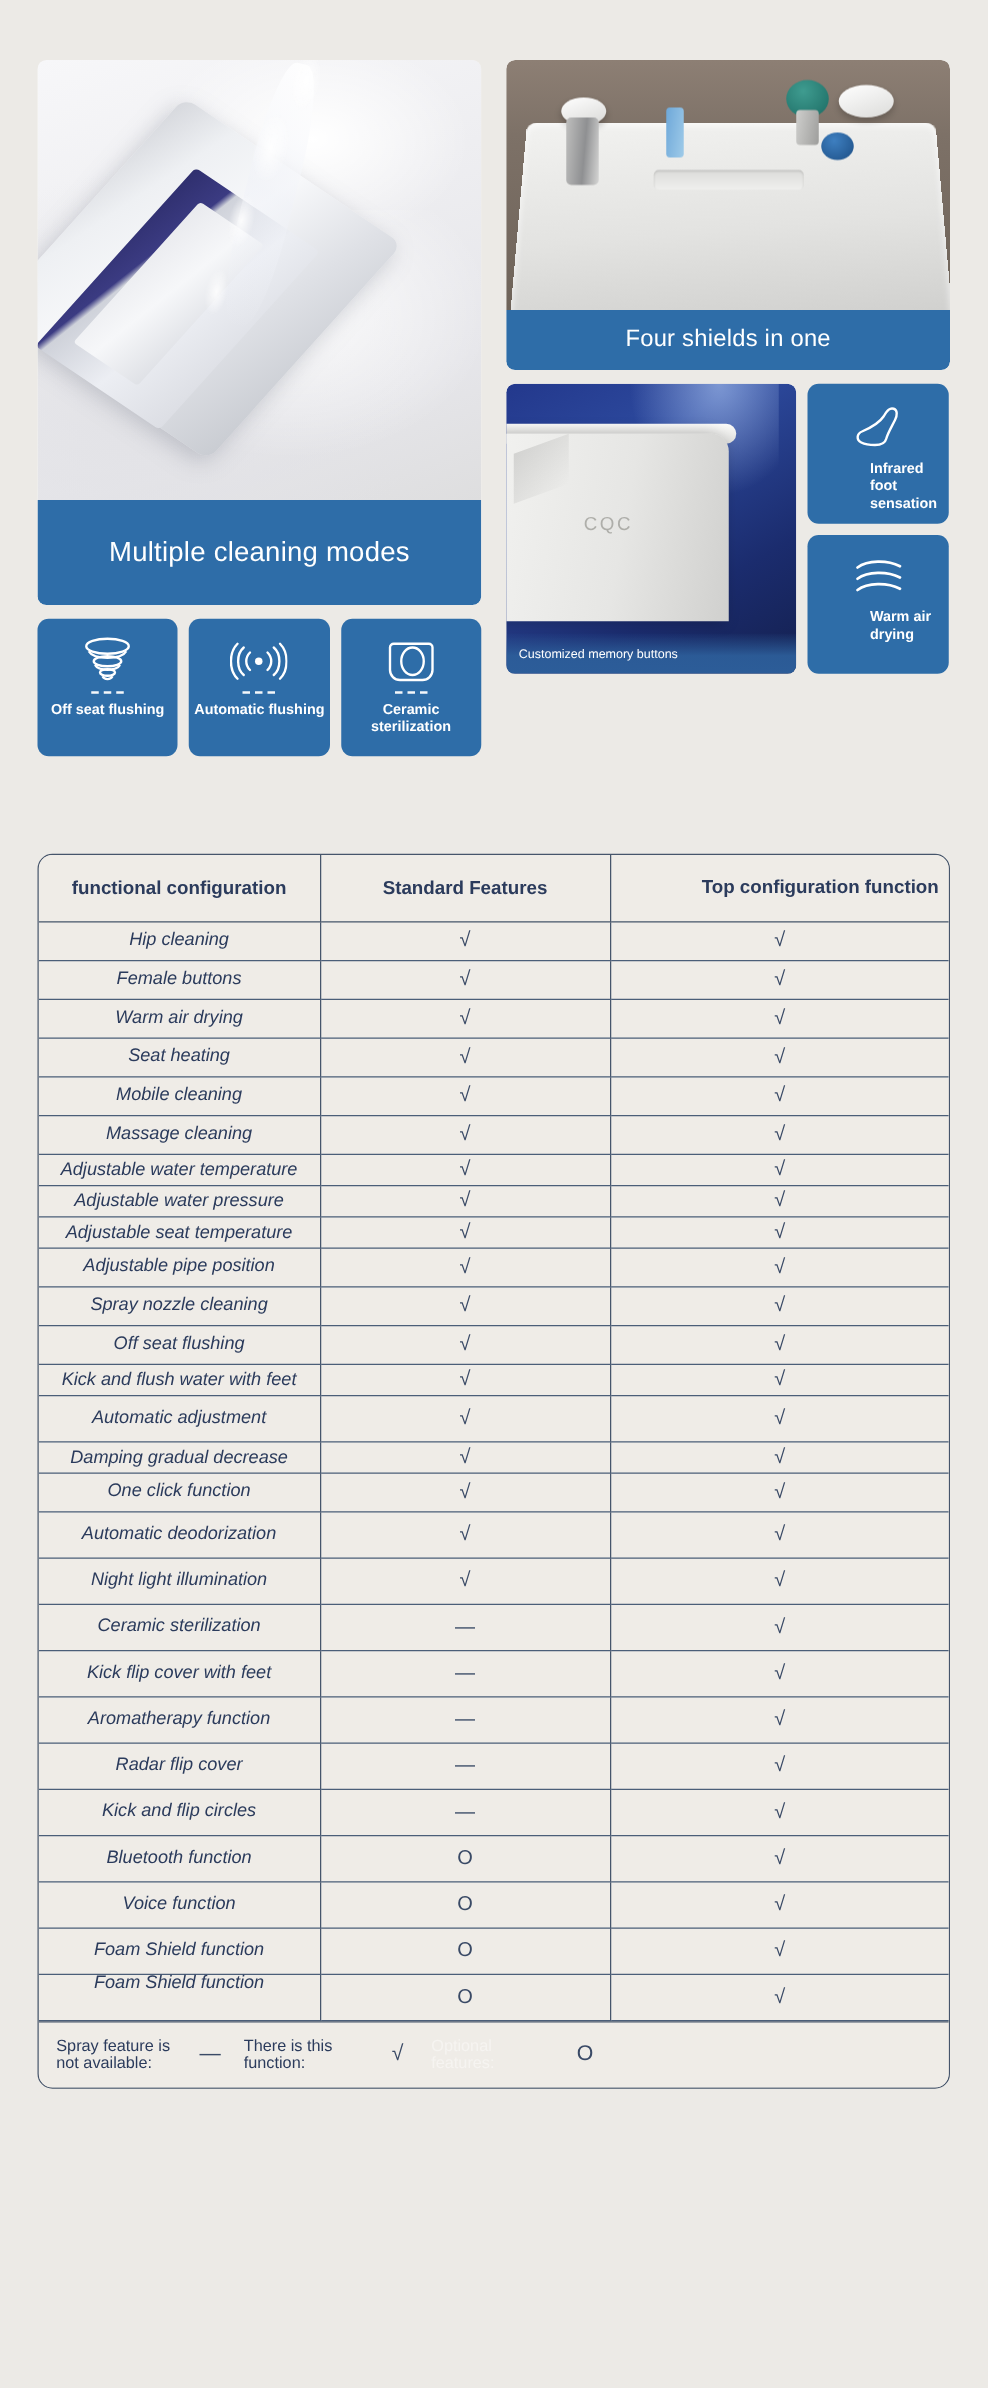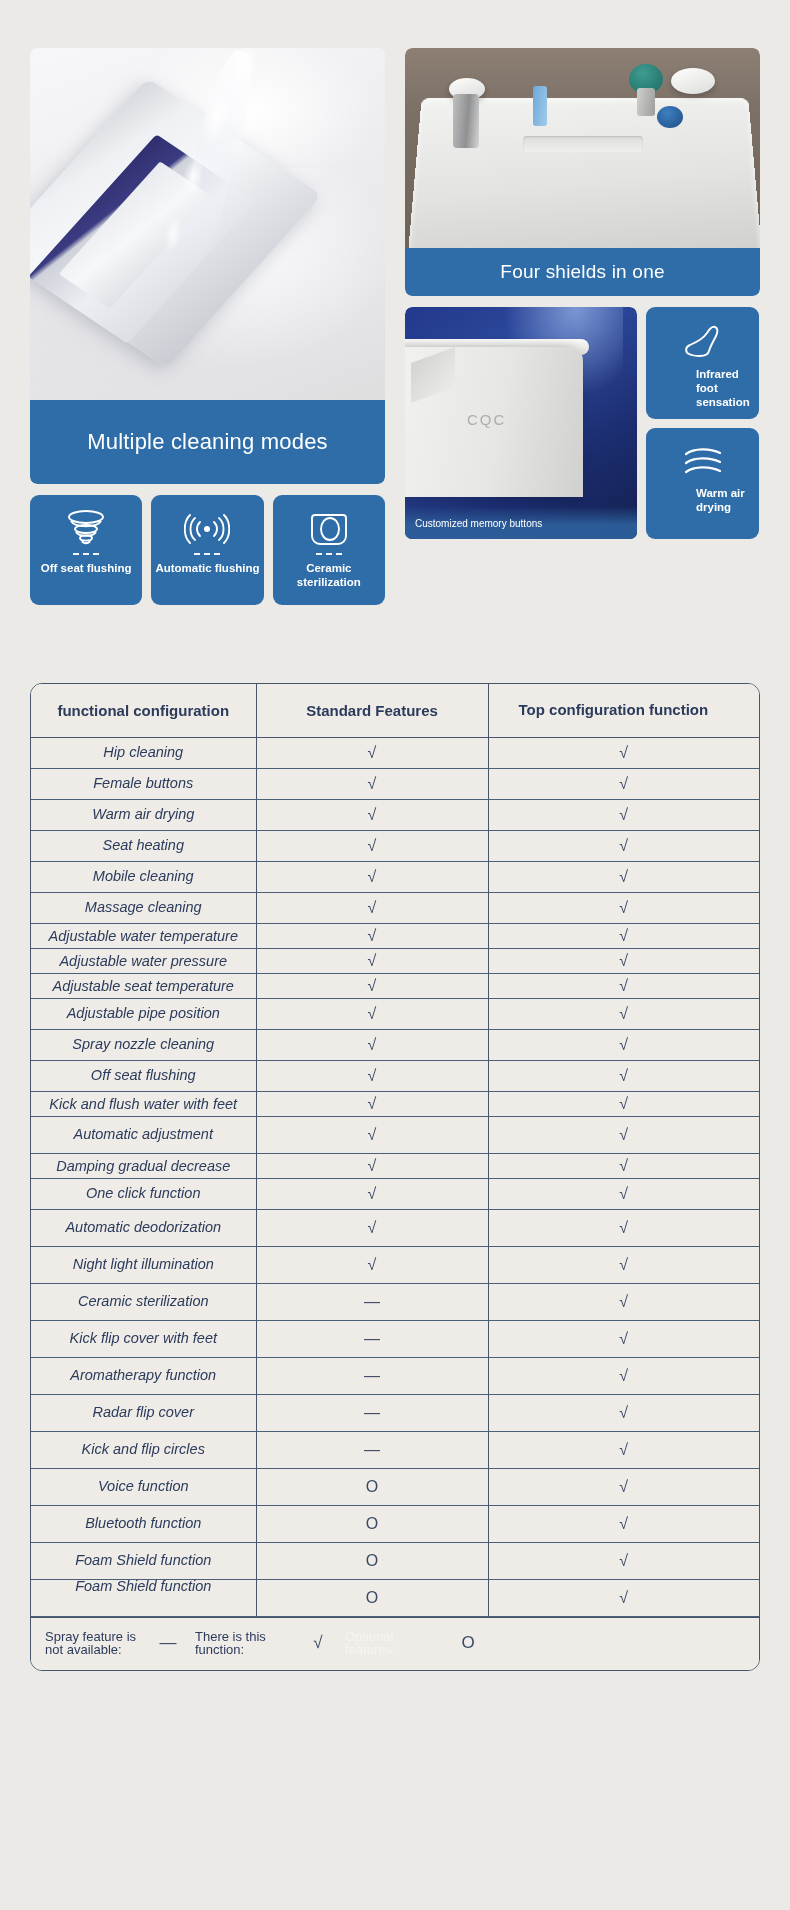--- a/index.html
+++ b/index.html
@@ -267,21 +267,21 @@
     background: #efece7;
   }
   th:last-child, td:last-child { border-right: none; }
   thead th {
     font-size: 15px;
     padding: 17px 8px;
     border-bottom: 1.5px solid #46556b;
   }
   thead th.col1 { width: 225px; }
   thead th.col2 { width: 232px; }
-  thead th.col3 { text-align: left; padding-left: 30px; line-height: 1.25; }
+  thead th.col3 { text-align: right; padding-left: 30px; line-height: 1.25; }
   tbody td.feat { line-height: 1.05; font-style: italic; }
   tbody td.mark { font-size: 16px; color: #3a4a66; }
   tbody tr.tight td { padding: 3px 4px; }
   tbody tr.tight td.feat { font-size: 14.5px; line-height: 1.0; }
   tbody tr.wide td { padding: 9px 4px; }
   tbody tr.overlap td.feat { position: relative; }
   tbody tr.overlap td.feat span { position: relative; top: -11px; display: block; }
 
   .legend {
     display: flex;
@@ -543,26 +543,26 @@
             <td class="feat">Radar flip cover</td>
             <td class="mark">—</td>
             <td class="mark">√</td>
           </tr>
           <tr class="wide">
             <td class="feat">Kick and flip circles</td>
             <td class="mark">—</td>
             <td class="mark">√</td>
           </tr>
           <tr class="wide">
+            <td class="feat">Bluetooth function</td>
+            <td class="mark">O</td>
+            <td class="mark">√</td>
+          </tr>
+          <tr class="wide">
             <td class="feat">Voice function</td>
-            <td class="mark">O</td>
-            <td class="mark">√</td>
-          </tr>
-          <tr class="wide">
-            <td class="feat">Bluetooth function</td>
             <td class="mark">O</td>
             <td class="mark">√</td>
           </tr>
           <tr class="wide">
             <td class="feat">Foam Shield function</td>
             <td class="mark">O</td>
             <td class="mark">√</td>
           </tr>
           <tr class="overlap wide">
             <td class="feat">

